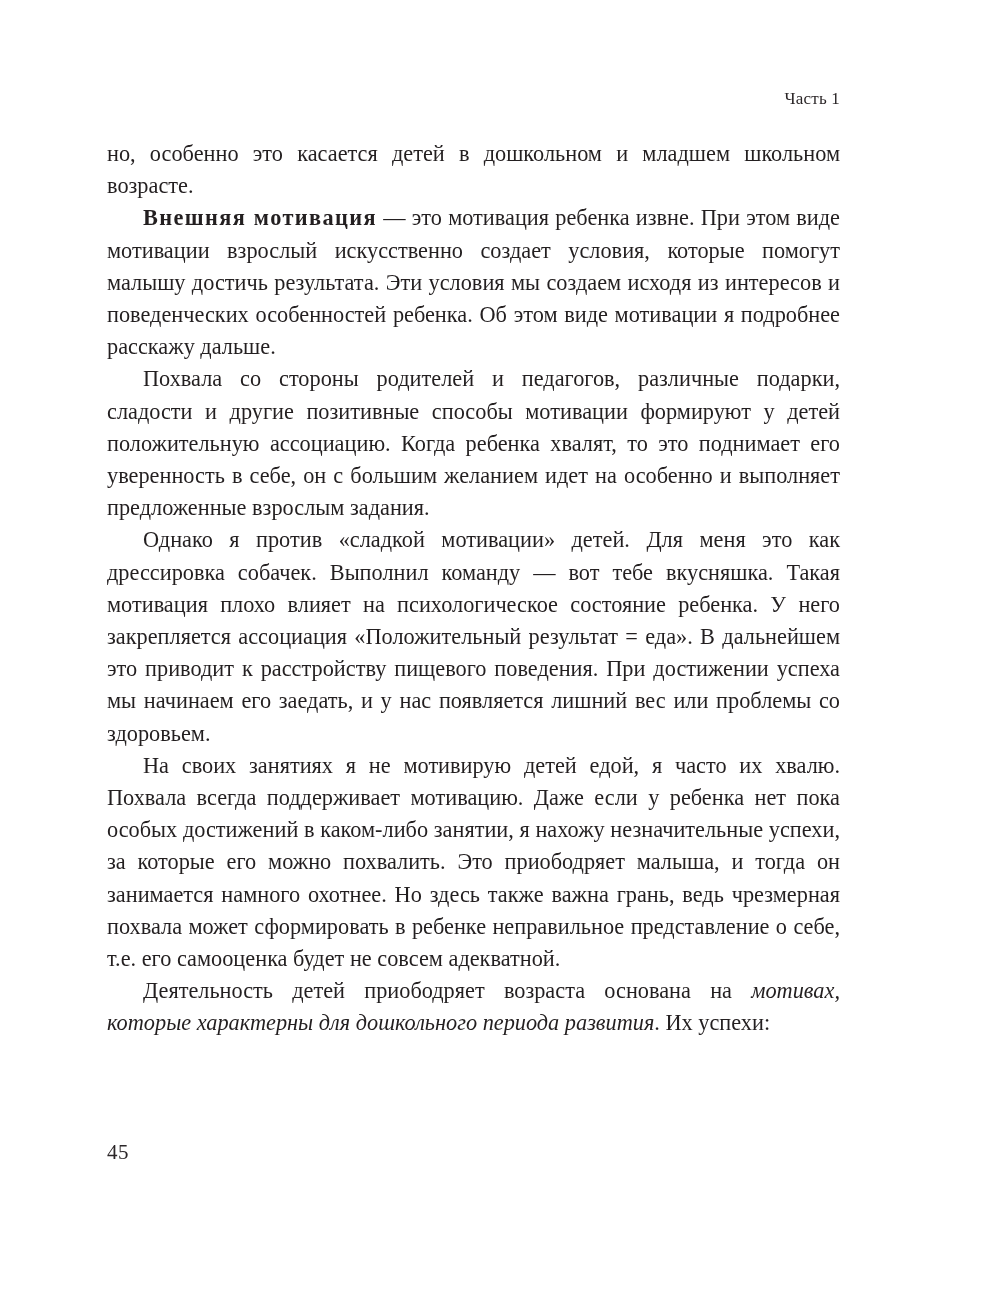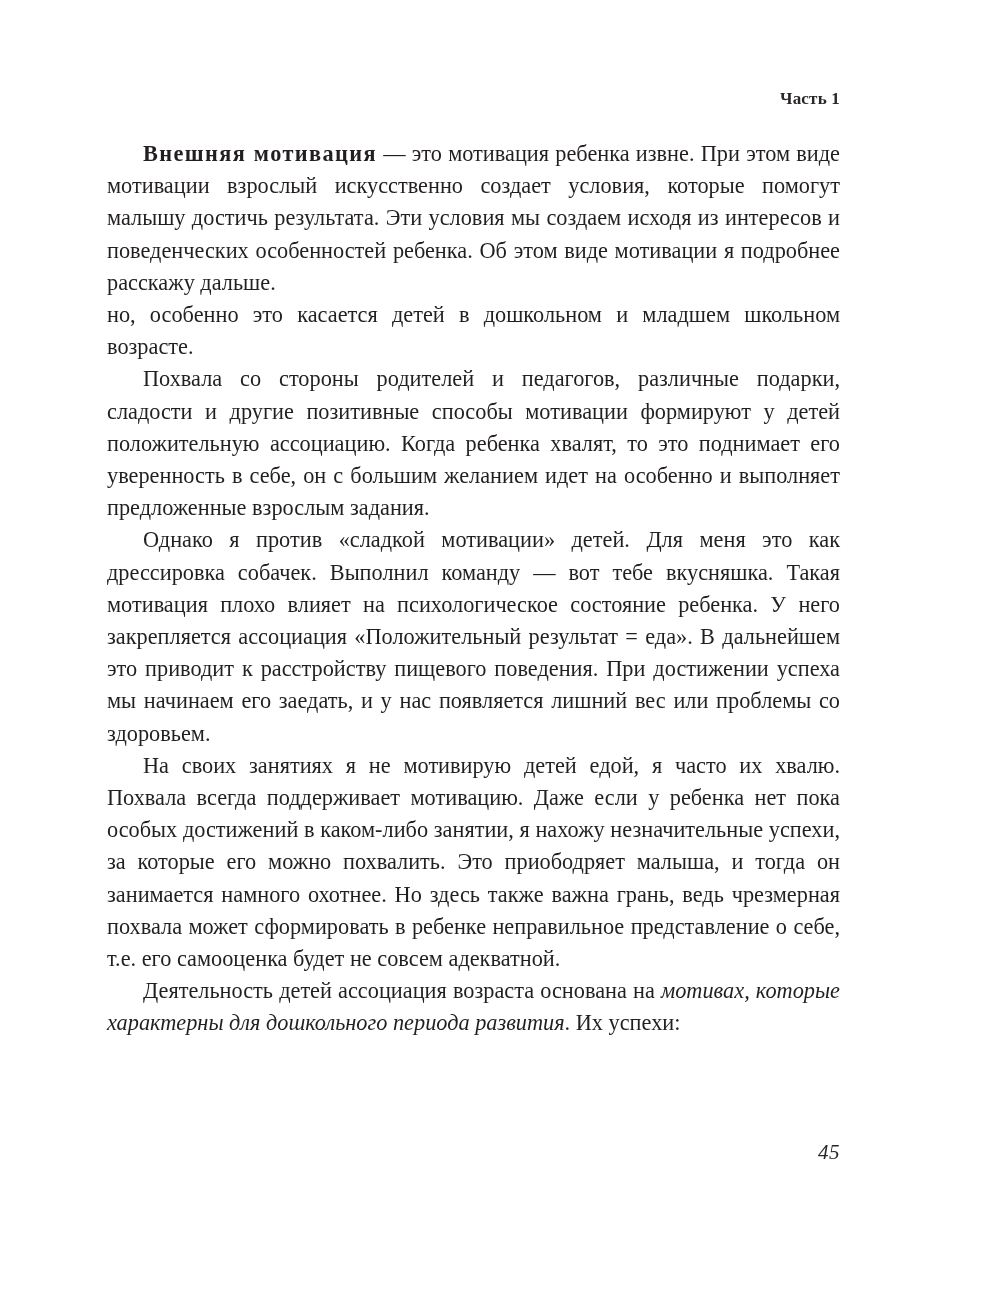--- a/index.html
+++ b/index.html
@@ -26,21 +26,20 @@
   .running-head {
     position: absolute;
     top: 89px;
     left: 107px;
     width: 733px;
     text-align: right;
     font-size: 17px;
     letter-spacing: 0.2px;
     color: #2b2628;
     line-height: 1.2;
-    font-weight: bold;
   }
 
   .text-block {
     position: absolute;
     top: 138px;
     left: 107px;
     width: 733px;
   }
 
   p.para {
@@ -66,45 +65,43 @@
 
   .ital {
     font-style: italic;
   }
 
   .folio {
     position: absolute;
     top: 1140px;
     left: 107px;
     width: 733px;
-    text-align: right;
     font-size: 21px;
     color: #2b2628;
     letter-spacing: 0.5px;
-    font-style: italic;
   }
 </style>
 </head>
 <body>
 
 <div class="page">
 
   <div class="running-head">Часть 1</div>
 
   <div class="text-block">
 
+    <p class="para no-indent"><span>но, особенно это касается детей в дошкольном и младшем школьном возрасте.</span></p>
+
     <p class="para"><span class="lead-term">Внешняя мотивация</span><span> — это мотивация ребенка извне. При этом виде мотивации взрослый искусственно создает условия, которые помогут малышу достичь результата. Эти условия мы создаем исходя из интересов и поведенческих особенностей ребенка. Об этом виде мотивации я подробнее расскажу дальше.</span></p>
-
-    <p class="para no-indent"><span>но, особенно это касается детей в дошкольном и младшем школьном возрасте.</span></p>
 
     <p class="para"><span>Похвала со стороны родителей и педагогов, различные подарки, сладости и другие позитивные способы мотивации формируют у детей положительную ассоциацию. Когда ребенка хвалят, то это поднимает его уверенность в себе, он с большим желанием идет на особенно и выполняет предложенные взрослым задания.</span></p>
 
     <p class="para"><span>Однако я против «сладкой мотивации» детей. Для меня это как дрессировка собачек. Выполнил команду — вот тебе вкусняшка. Такая мотивация плохо влияет на психологическое состояние ребенка. У него закрепляется ассоциация «Положительный результат = еда». В дальнейшем это приводит к расстройству пищевого поведения. При достижении успеха мы начинаем его заедать, и у нас появляется лишний вес или проблемы со здоровьем.</span></p>
 
     <p class="para"><span>На своих занятиях я не мотивирую детей едой, я часто их хвалю. Похвала всегда поддерживает мотивацию. Даже если у ребенка нет пока особых достижений в каком-либо занятии, я нахожу незначительные успехи, за которые его можно похвалить. Это приободряет малыша, и тогда он занимается намного охотнее. Но здесь также важна грань, ведь чрезмерная похвала может сформировать в ребенке неправильное представление о себе, т.е. его самооценка будет не совсем адекватной.</span></p>
 
-    <p class="para"><span>Деятельность детей ассоциация возраста основана на </span><span class="ital">мотивах, которые характерны для дошкольного периода развития</span><span>. Их успехи:</span></p>
+    <p class="para"><span>Деятельность детей приободряет возраста основана на </span><span class="ital">мотивах, которые характерны для дошкольного периода развития</span><span>. Их успехи:</span></p>
 
   </div>
 
   <div class="folio">45</div>
 
 </div>
 
 </body></html>

